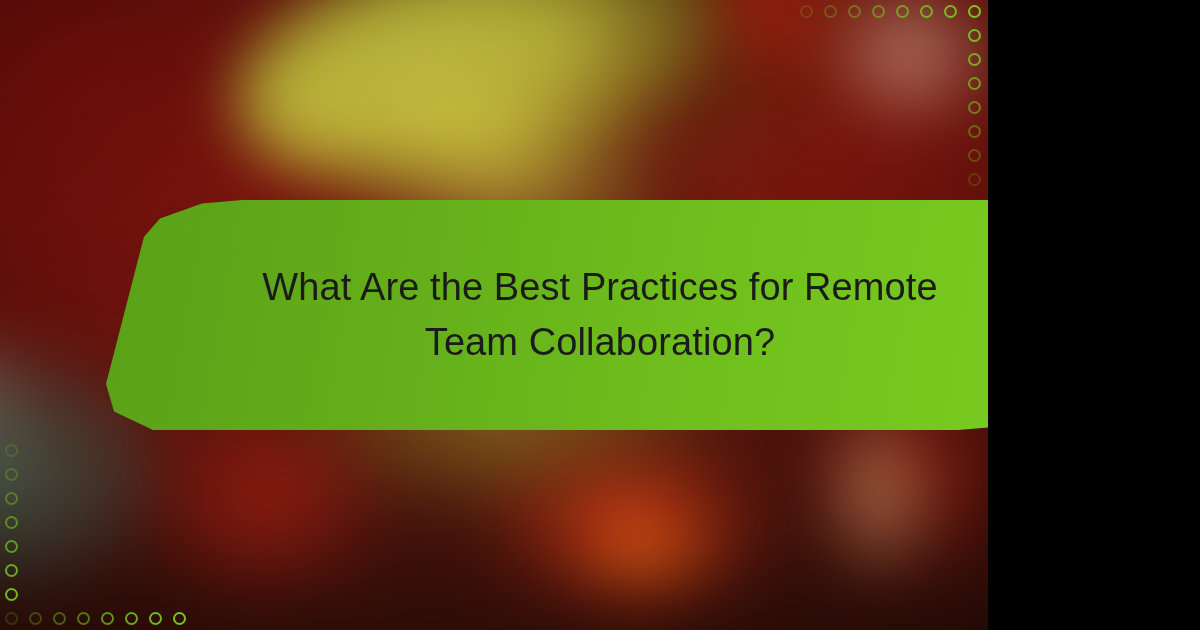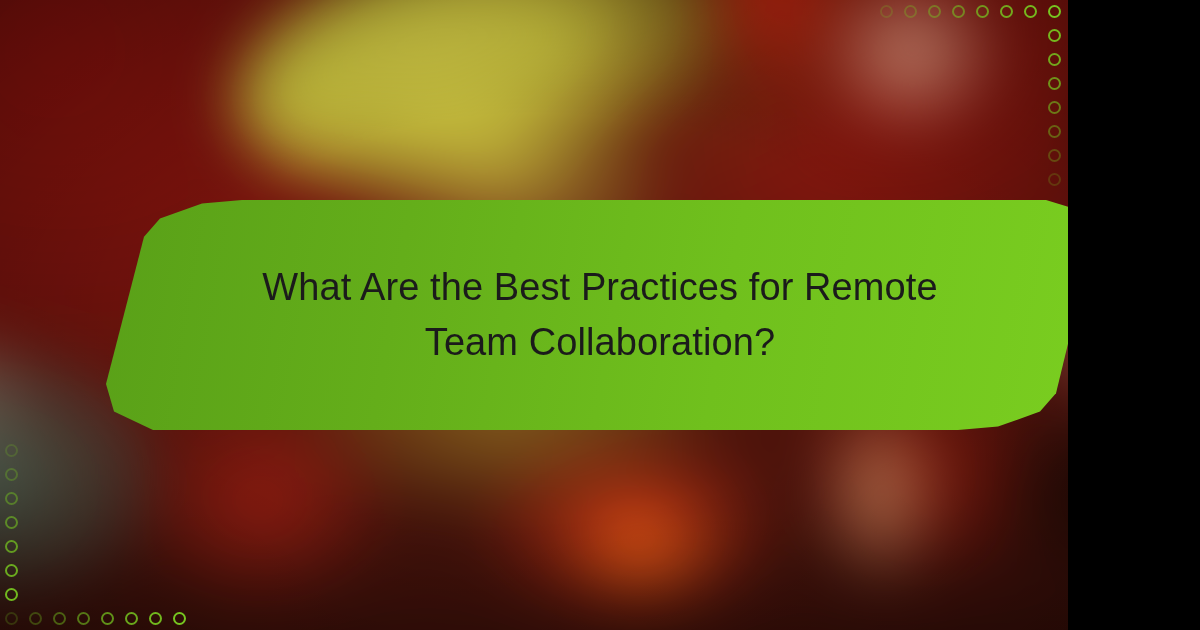--- a/index.html
+++ b/index.html
@@ -5,21 +5,21 @@
   html, body {
     margin: 0;
     padding: 0;
     background: #000;
   }
   body {
     font-family: "Liberation Sans", sans-serif;
   }
   .canvas {
     position: relative;
-    width: 1068px;
+    width: 988px;
     height: 630px;
     overflow: hidden;
     background: #3a0d0a;
   }
 
   
   .bg-photo {
     position: absolute;
     left: -80px;
     top: -80px;

